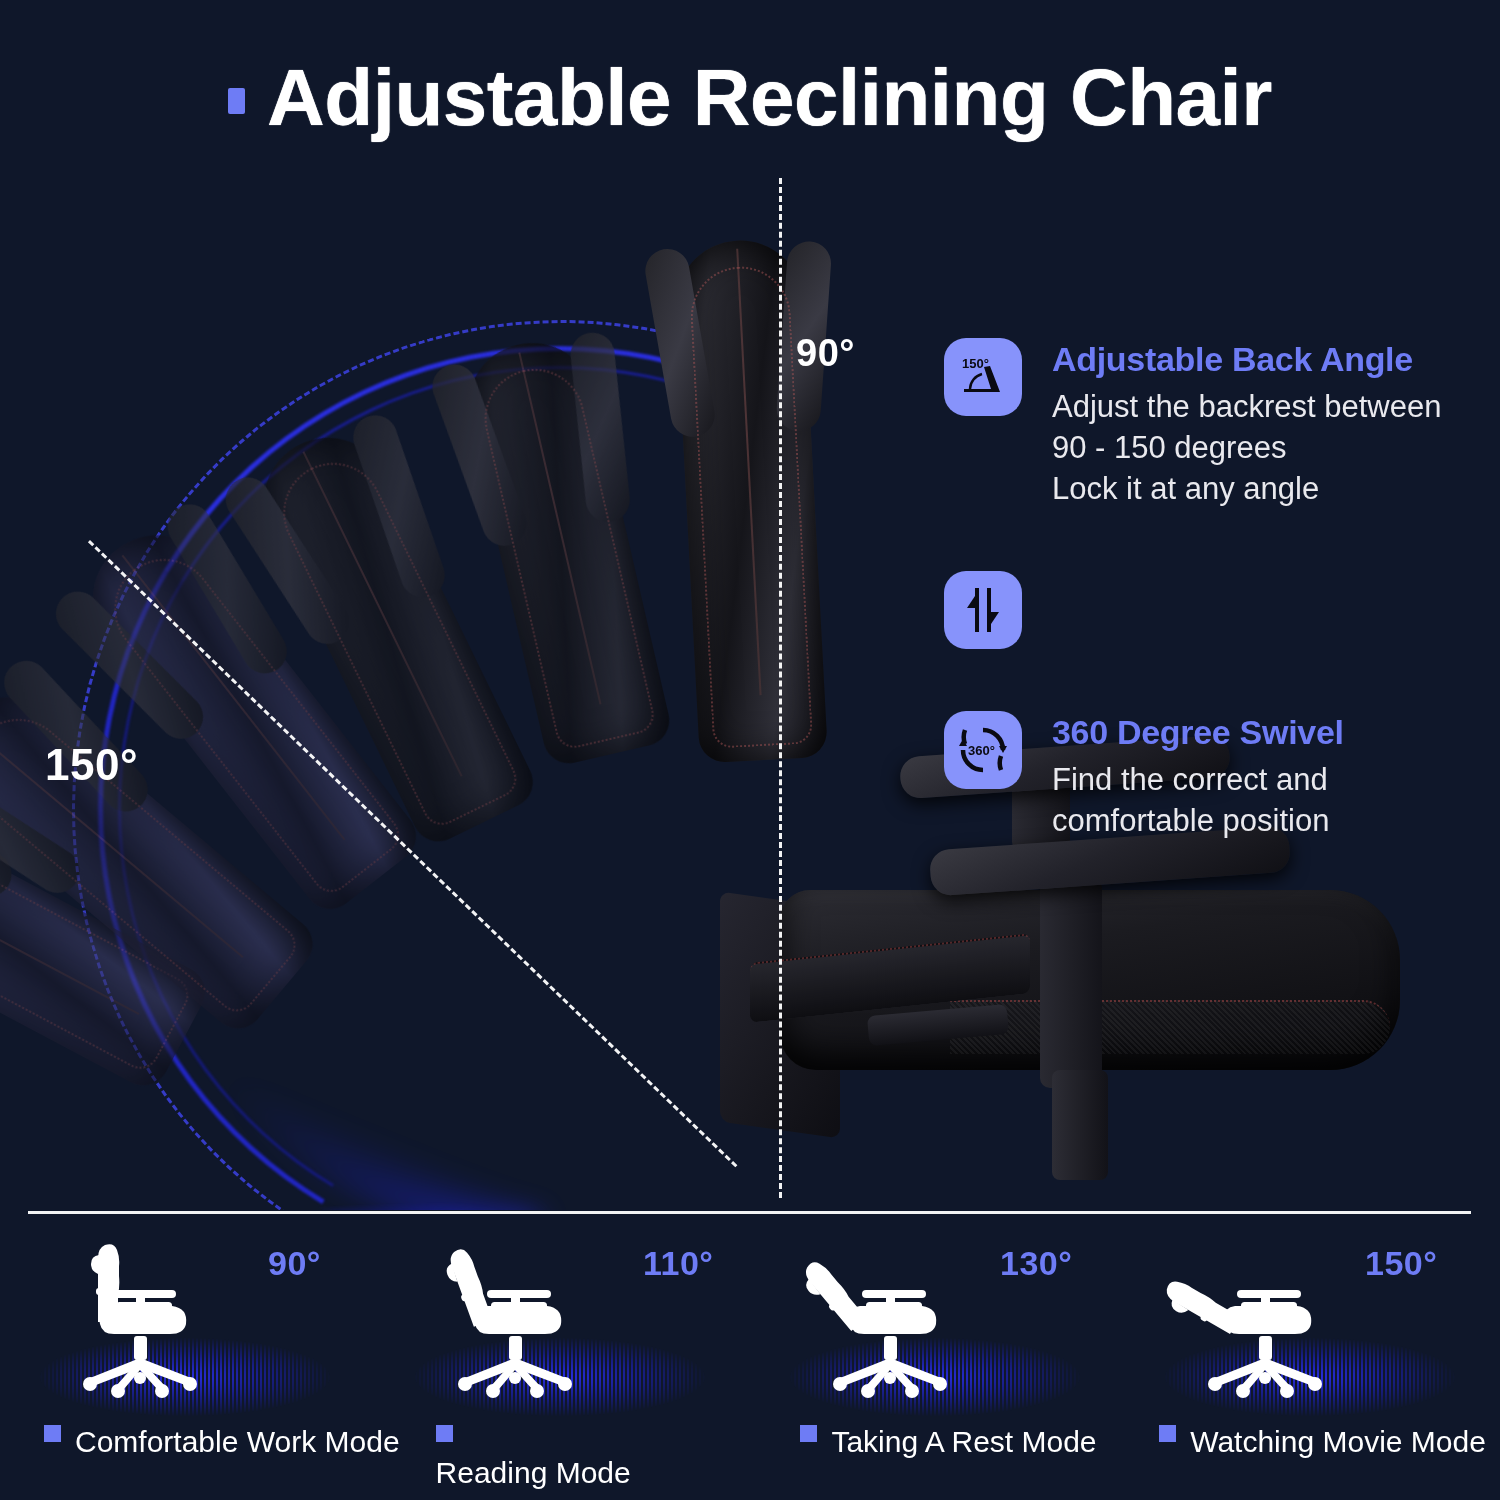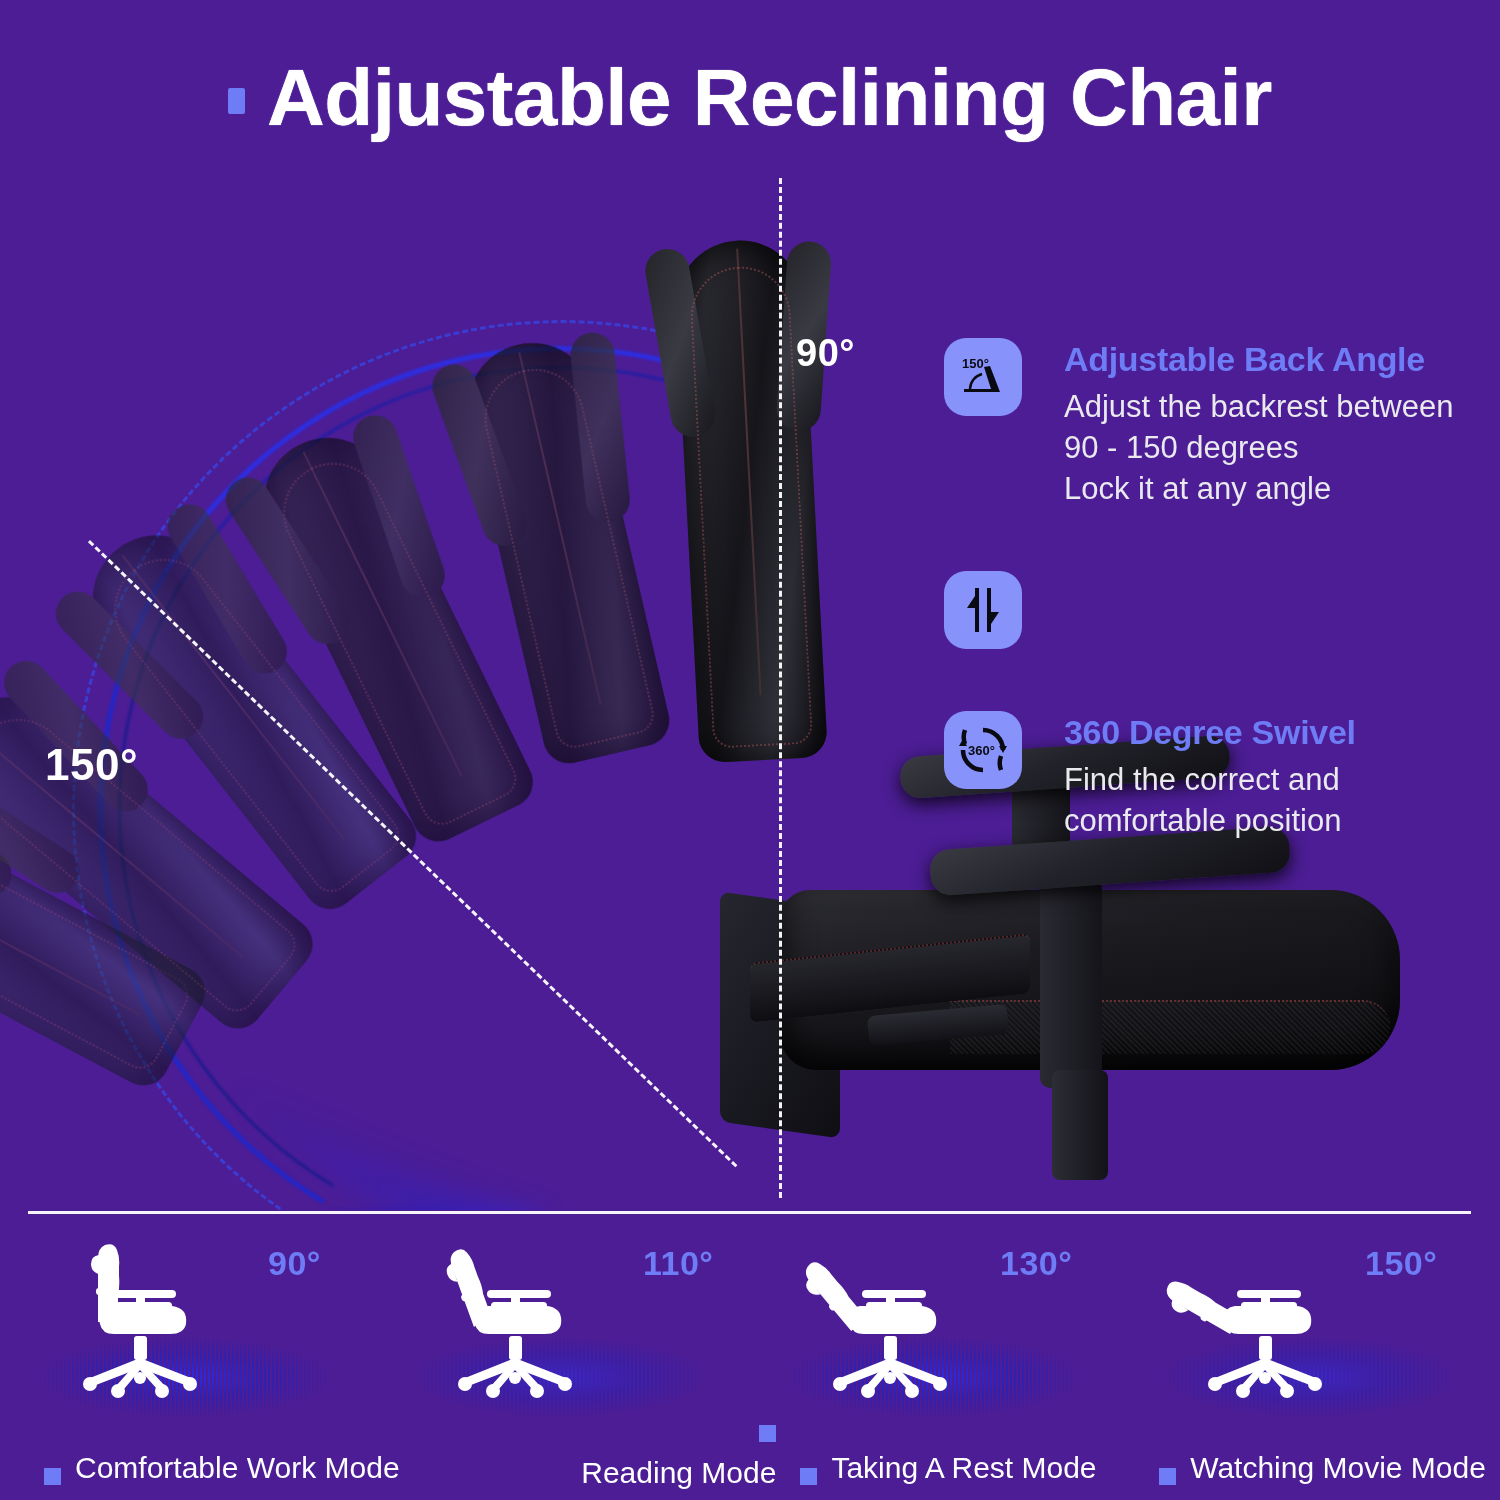--- a/index.html
+++ b/index.html
@@ -5,21 +5,21 @@
   * { margin:0; padding:0; box-sizing:border-box; }
   html,body { background:#000; }
   body {
     width:1500px; height:1500px;
     font-family:"Liberation Sans", sans-serif;
     background:#060608;
     overflow:hidden;
     position:relative;
   }
 
-  #stage { position:absolute; inset:0; background:#4c1d95;padding-left:16px; }
+  #stage { position:absolute; inset:0; background:#0f172a;padding-left:16px; }
 
   
   .title-row{
     position:absolute; left:0; top:58px; width:1500px;
     display:flex; align-items:center; justify-content:center; gap:22px;
   }
   .title-bullet{
     width:17px; height:26px; background:#6e7cf5; border-radius:2px;
     margin-top:6px; flex:0 0 auto;
   }
@@ -209,38 +209,38 @@
     filter:blur(1px);
     -webkit-mask-image:repeating-linear-gradient(90deg,#000 0 2px,transparent 2px 4px);
             mask-image:repeating-linear-gradient(90deg,#000 0 2px,transparent 2px 4px);
   }
   .mode-chair{ position:absolute; left:38px; top:6px; }
 
   
   #legend{
     position:absolute; left:0; top:1425px; width:1500px; height:60px; display:flex;
   }
-  .legend-item{ flex:1 1 0; display:flex; align-items:flex-end; gap:14px; }
+  .legend-item{ flex:1 1 0; display:flex; align-items:flex-start; gap:14px; }
   .legend-item:nth-child(1){ padding-left:44px; }
   .legend-item:nth-child(2){ padding-left:36px;flex-direction:column; }
   .legend-item:nth-child(3){ padding-left:24px; }
   .legend-item:nth-child(4){ padding-left:18px; }
   .legend-sq{ width:17px; height:17px; background:#6e7cf5; flex:0 0 auto; }
   .legend-txt{ font-size:30px; color:#ffffff; white-space:nowrap; }
 
   
   #features{ position:absolute; left:944px; top:338px; width:540px; }
   .feature{ display:flex; gap:30px; margin-bottom:62px; }
   .feature:last-child{ margin-bottom:0; }
   .f-icon{
     width:78px; height:78px; flex:0 0 auto; border-radius:22px;
     background:#8793fb; position:relative;
     display:flex; align-items:center; justify-content:center;
   }
-  .f-body{ padding-top:2px;margin-left:12px; }
+  .f-body{ padding-top:2px; }
   .f-title{
     font-size:34px; font-weight:700; color:#6e7cf5; line-height:1.14;
     margin-bottom:8px; white-space:nowrap; letter-spacing:-0.3px;
   }
   .f-desc{ font-size:31px; color:#e9e9ee; line-height:1.32; white-space:pre-line; }
 </style>
 </head>
 <body>
 
 <div id="stage">

